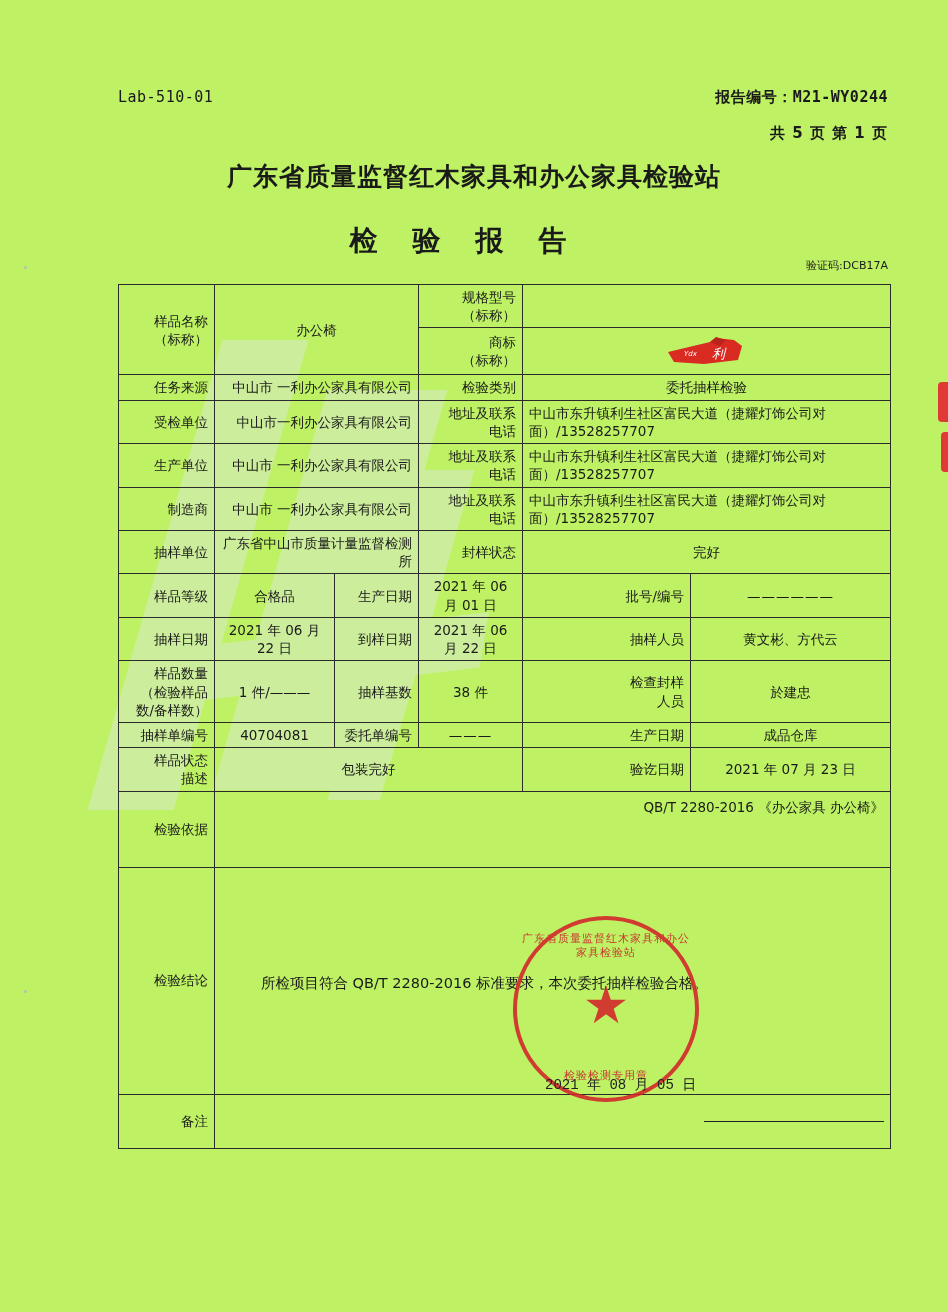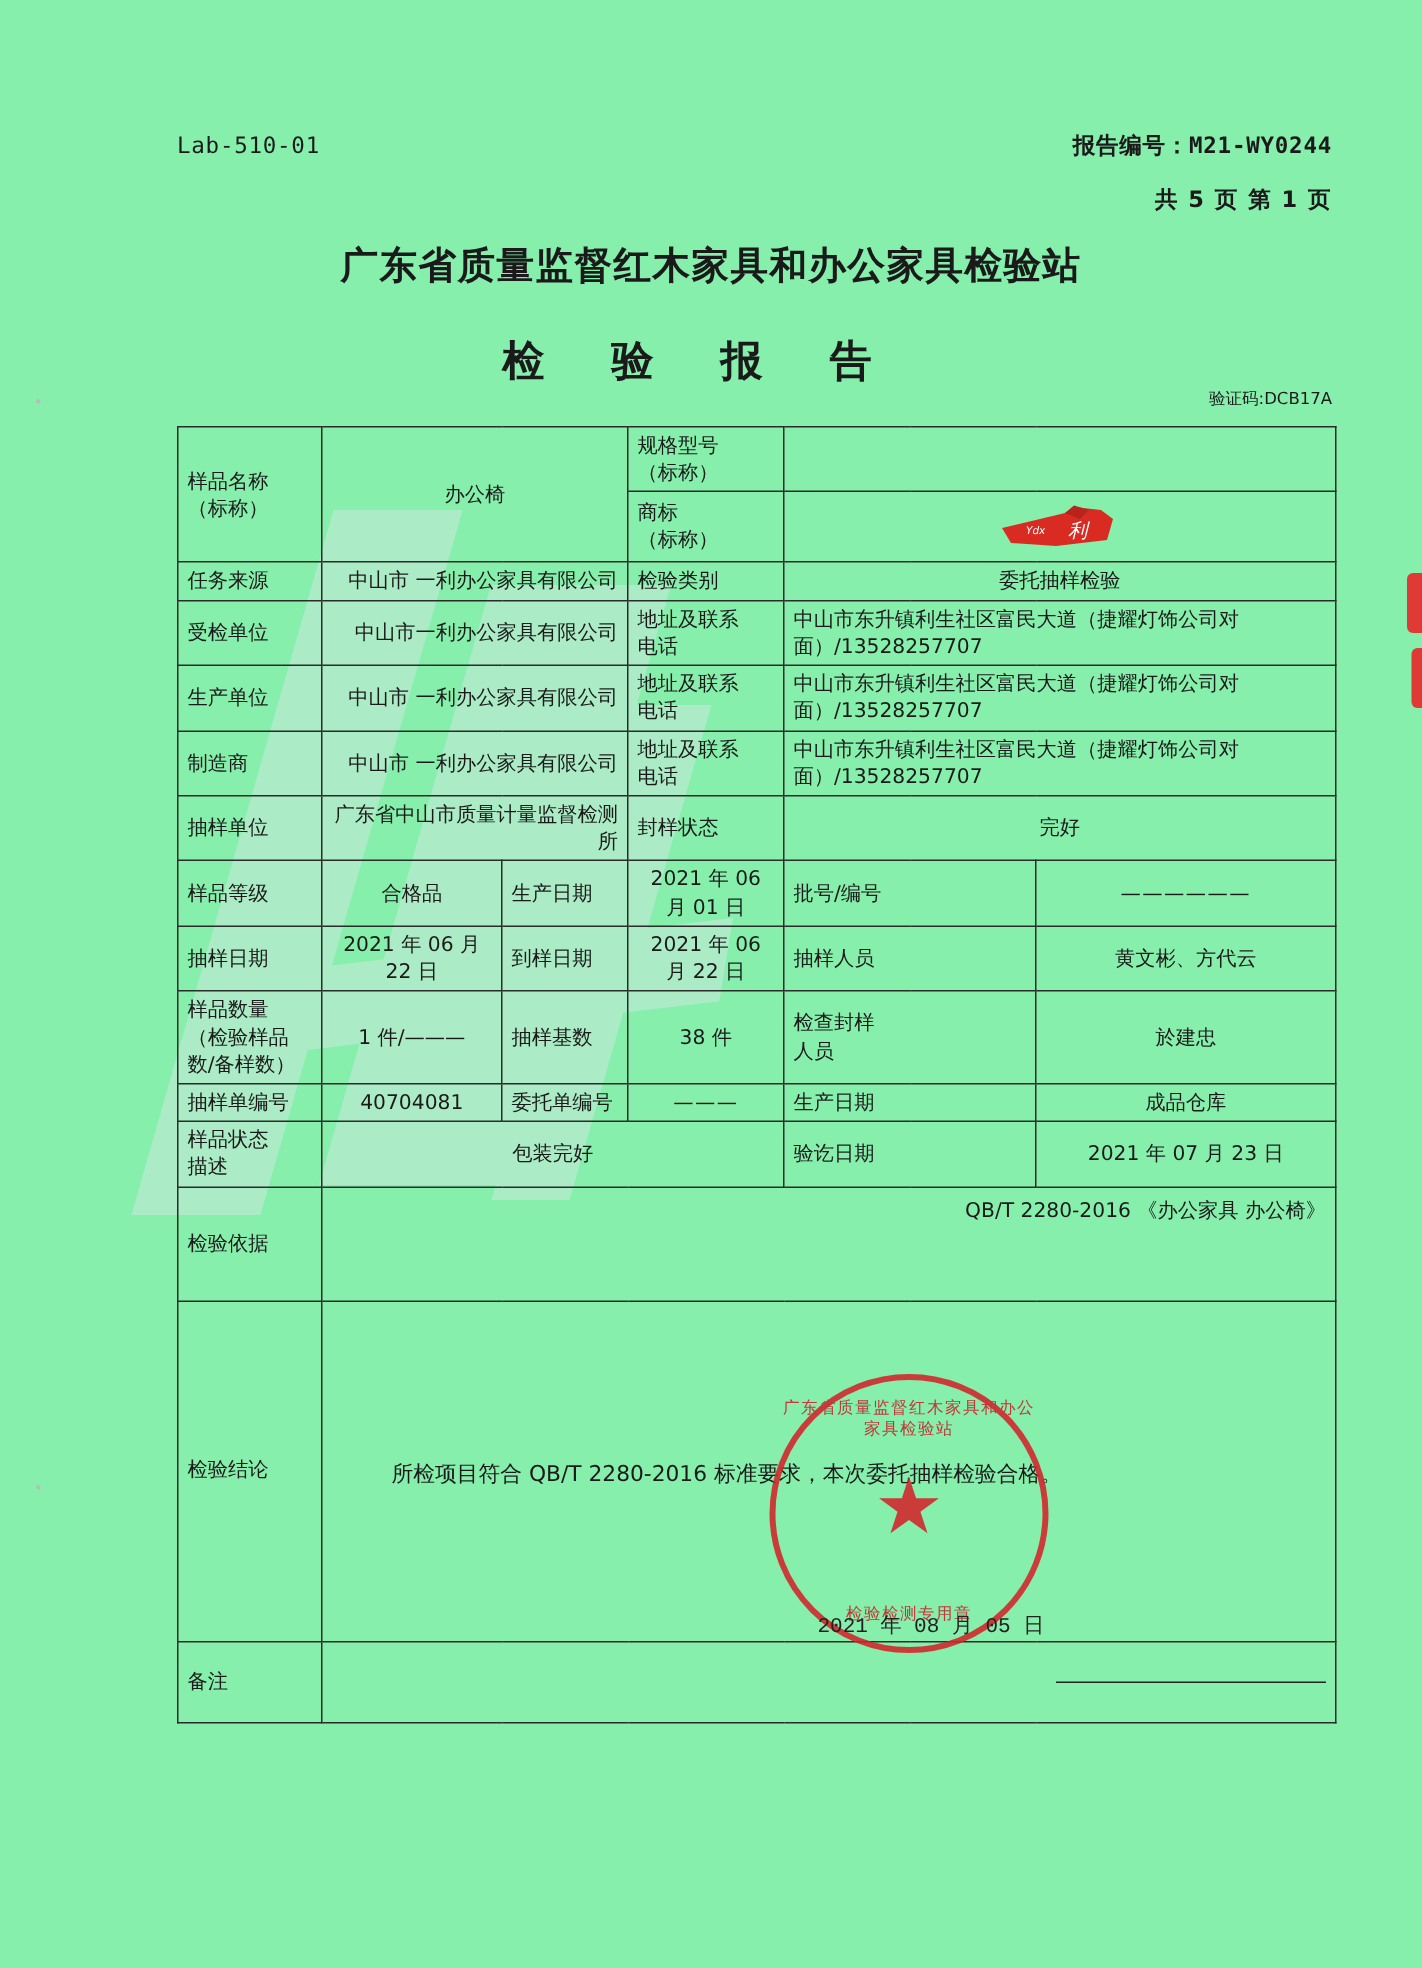--- a/index.html
+++ b/index.html
@@ -14,21 +14,21 @@
     font-family: "DejaVu Serif", "Liberation Serif", serif;
     color: #1a1a1a;
     overflow: hidden;
   }
 
   .page {
     position: absolute;
     left: 0; top: 0;
     width: 948px;
     height: 1312px;
-    background: #86efac;
+    background: #bef264;
   }
 
   
   .watermark {
     position: absolute;
     left: 120px;
     top: 330px;
     width: 430px;
     height: 560px;
     pointer-events: none;
@@ -89,21 +89,21 @@
     letter-spacing: 1px;
   }
   .doc-title {
     position: absolute;
     top: 222px;
     left: 0;
     width: 916px;
     text-align: center;
     font-size: 28px;
     font-weight: bold;
-    font-family: Liberation Mono, monospace;
+    font-family: Liberation Serif, serif;
     letter-spacing: 14px;
     text-indent: 14px;
   }
   .verify-code {
     position: absolute;
     right: 60px;
     top: 258px;
     font-size: 11px;
     font-family: "DejaVu Sans", "Liberation Sans", sans-serif;
   }
@@ -122,21 +122,21 @@
   table.report td {
     border: 1px solid #2b2b2b;
     font-size: 13.5px;
     font-family: "DejaVu Sans", "Liberation Sans", sans-serif;
     padding: 3px 6px;
     vertical-align: middle;
     line-height: 1.35;
     background: transparent;
   }
   .lbl {
-    text-align: left;
+    text-align: right;
     white-space: pre-line;
   }
   .ctr { text-align: center; }
   .lft { text-align: right; margin-top: 11px; }
   .small { font-size: 12.5px; }
   .addr { font-size: 13px; line-height: 1.3; text-align: left; }
 
   .brand-cell { position: relative; height: 40px; font-style: italic; }
   .brand-logo {
     position: absolute;

